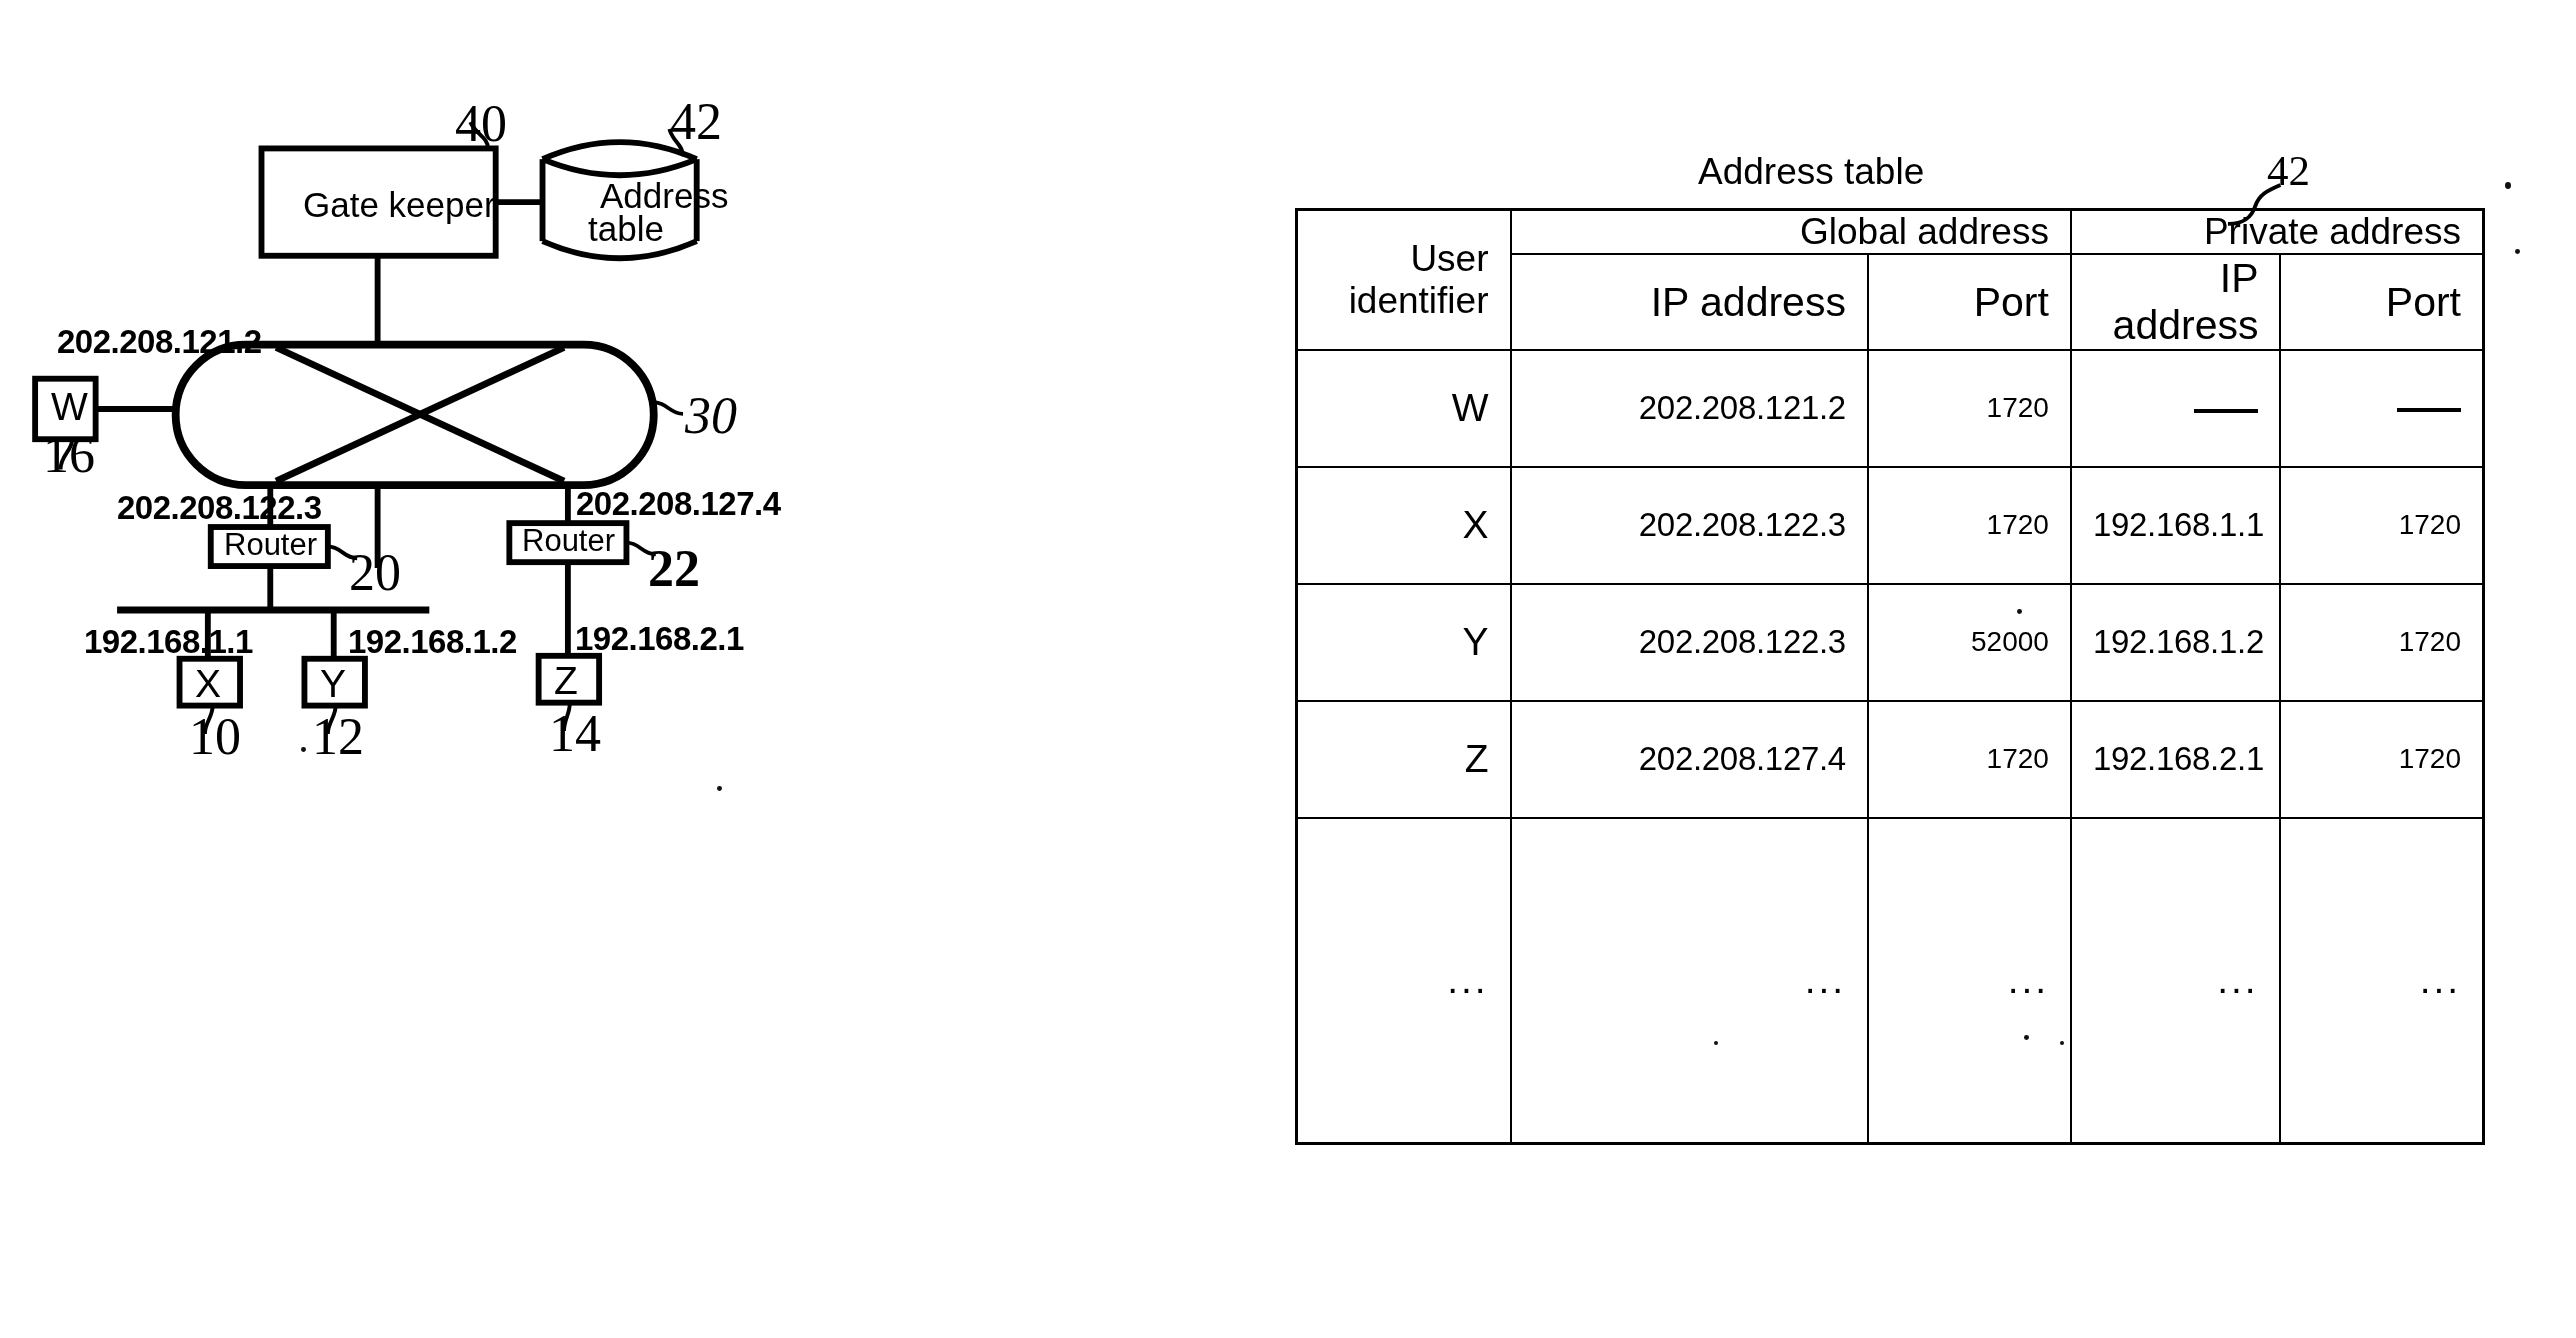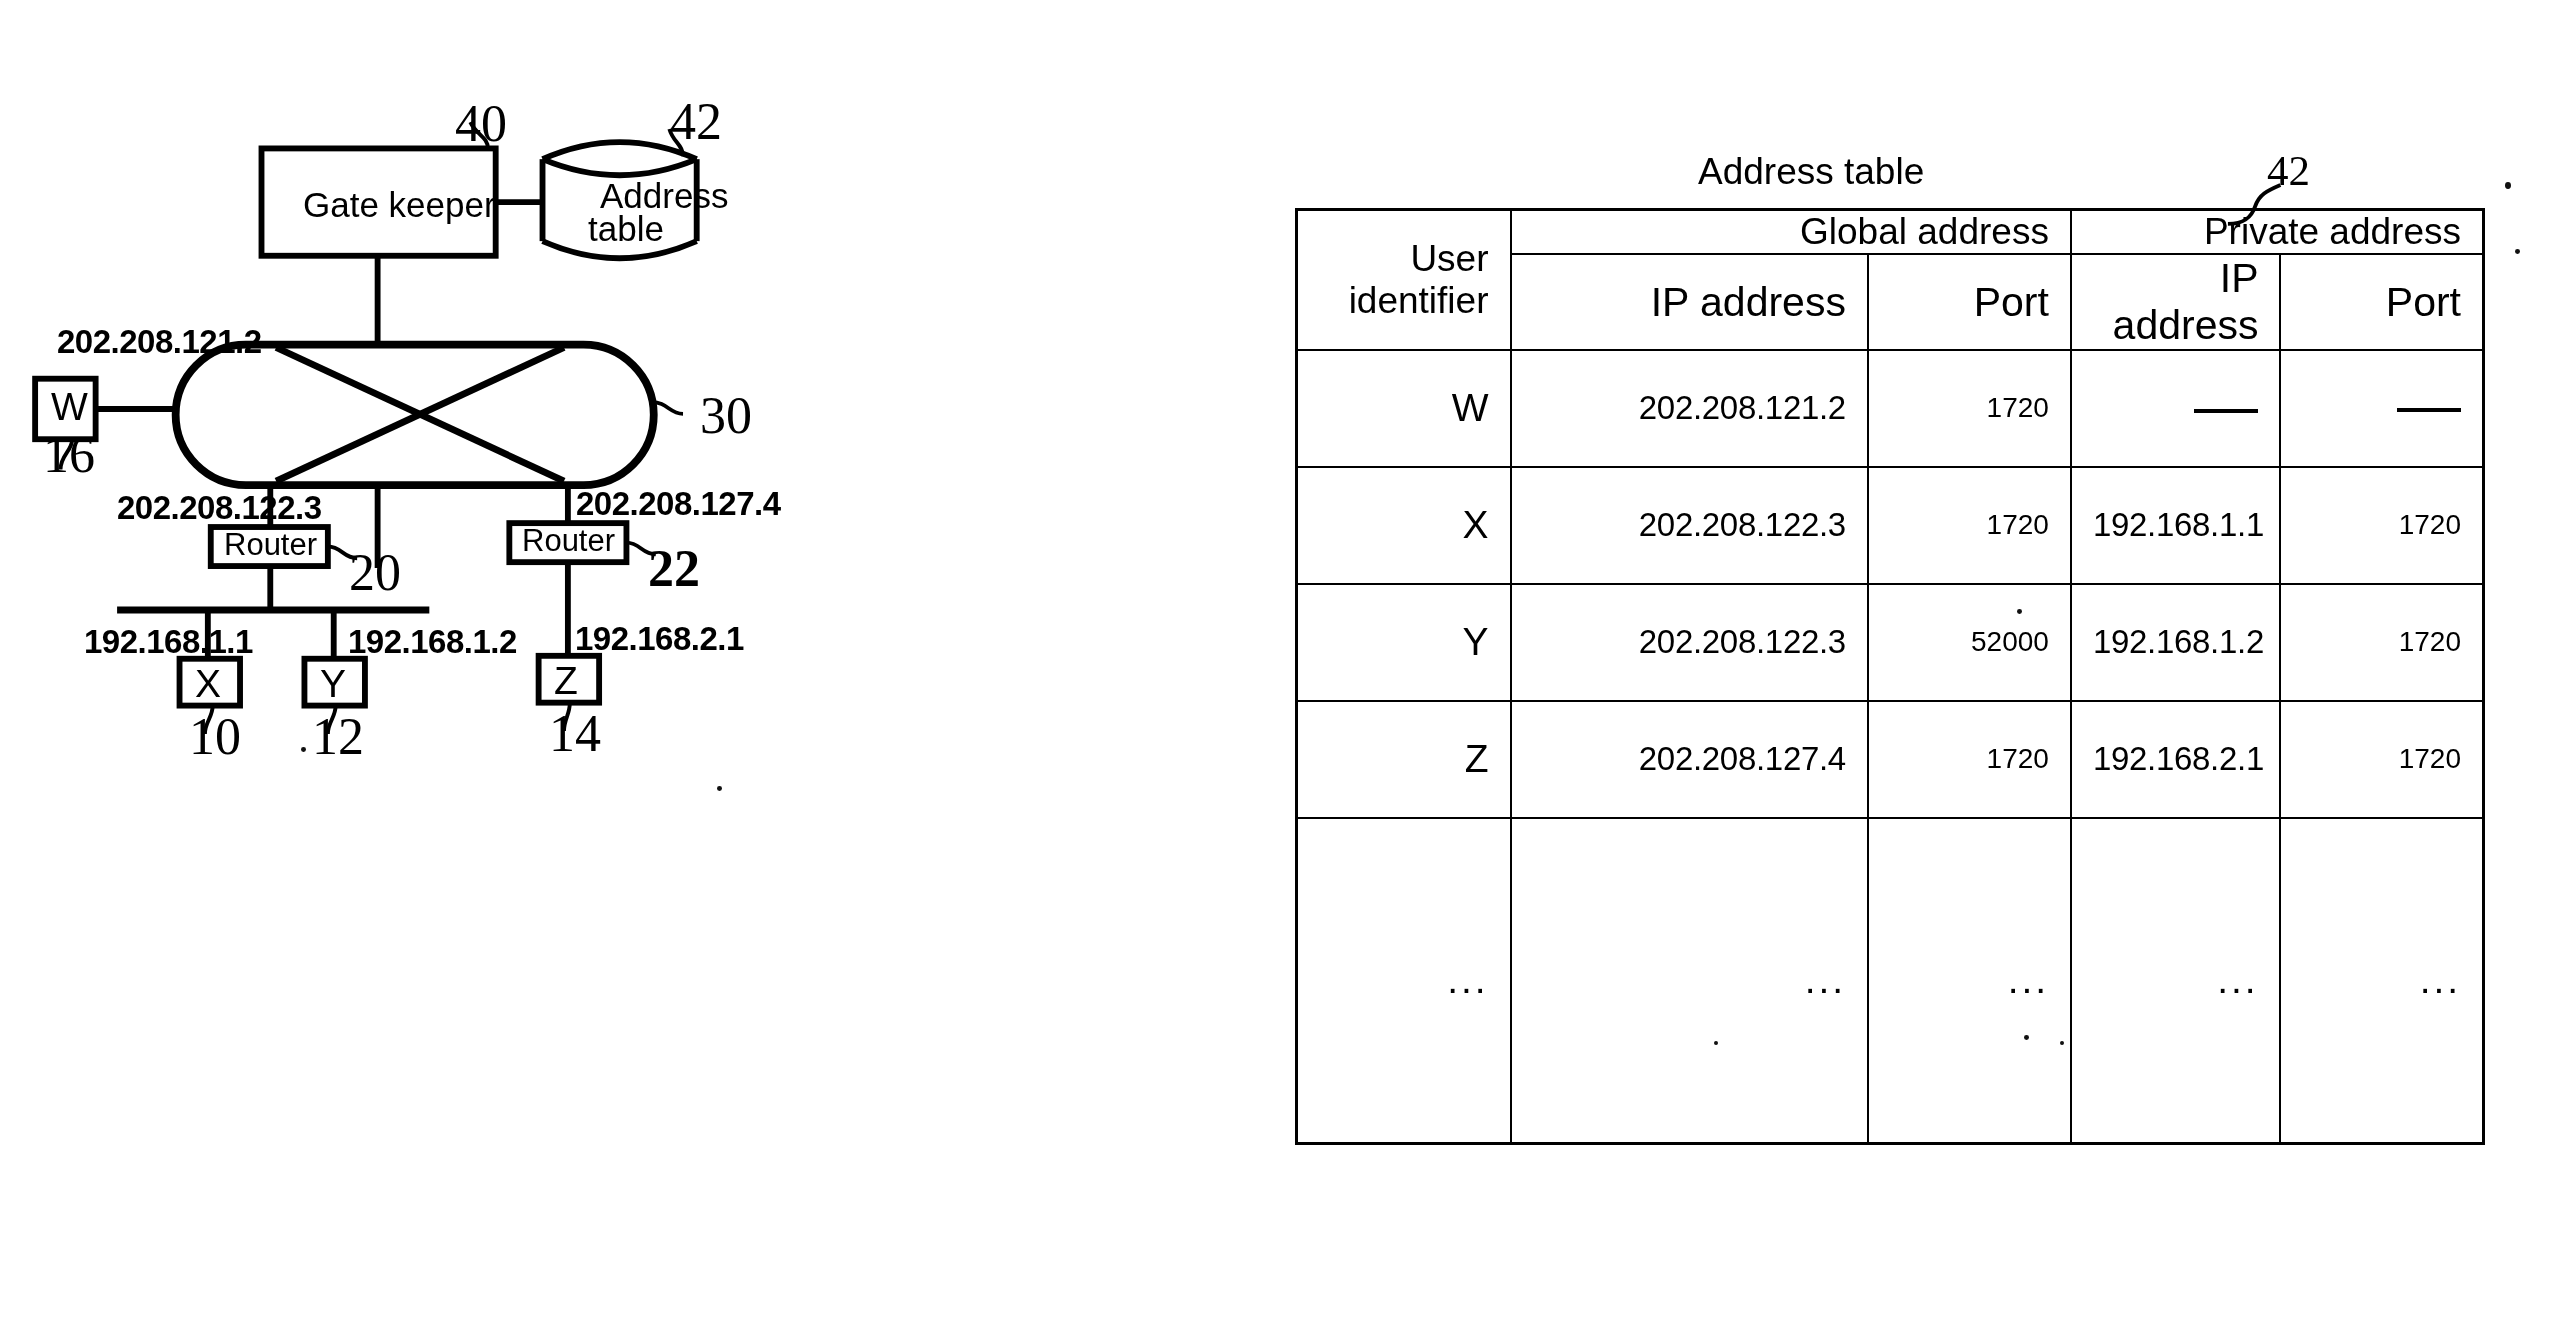--- a/index.html
+++ b/index.html
@@ -192,21 +192,21 @@
   <div class="fig-label node-text" style="left:588px;top:211px;">table</div>
 
   <div class="fig-label ref-num" style="left:670px;top:96px;">42</div>
 
   <div class="fig-label ip-label" style="left:57px;top:325px;">202.208.121.2</div>
 
   <div class="fig-label node-text-big" style="left:51px;top:387px;">W</div>
 
   <div class="fig-label ref-num" style="left:43px;top:429px;">16</div>
 
-  <div class="fig-label ref-num" style="left:700px;top:390px;">30</div>
+  <div class="fig-label ref-num" style="left:685px;top:390px;font-style:italic;">30</div>
 
   <div class="fig-label ip-label" style="left:117px;top:491px;">202.208.122.3</div>
 
   <div class="fig-label node-text" style="left:224px;top:529px;font-size:31px;">Router</div>
 
   <div class="fig-label ref-num" style="left:349px;top:547px;">20</div>
 
   <div class="fig-label ip-label" style="left:576px;top:487px;">202.208.127.4</div>
 
   <div class="fig-label node-text" style="left:522px;top:525px;font-size:31px;">Router</div>

